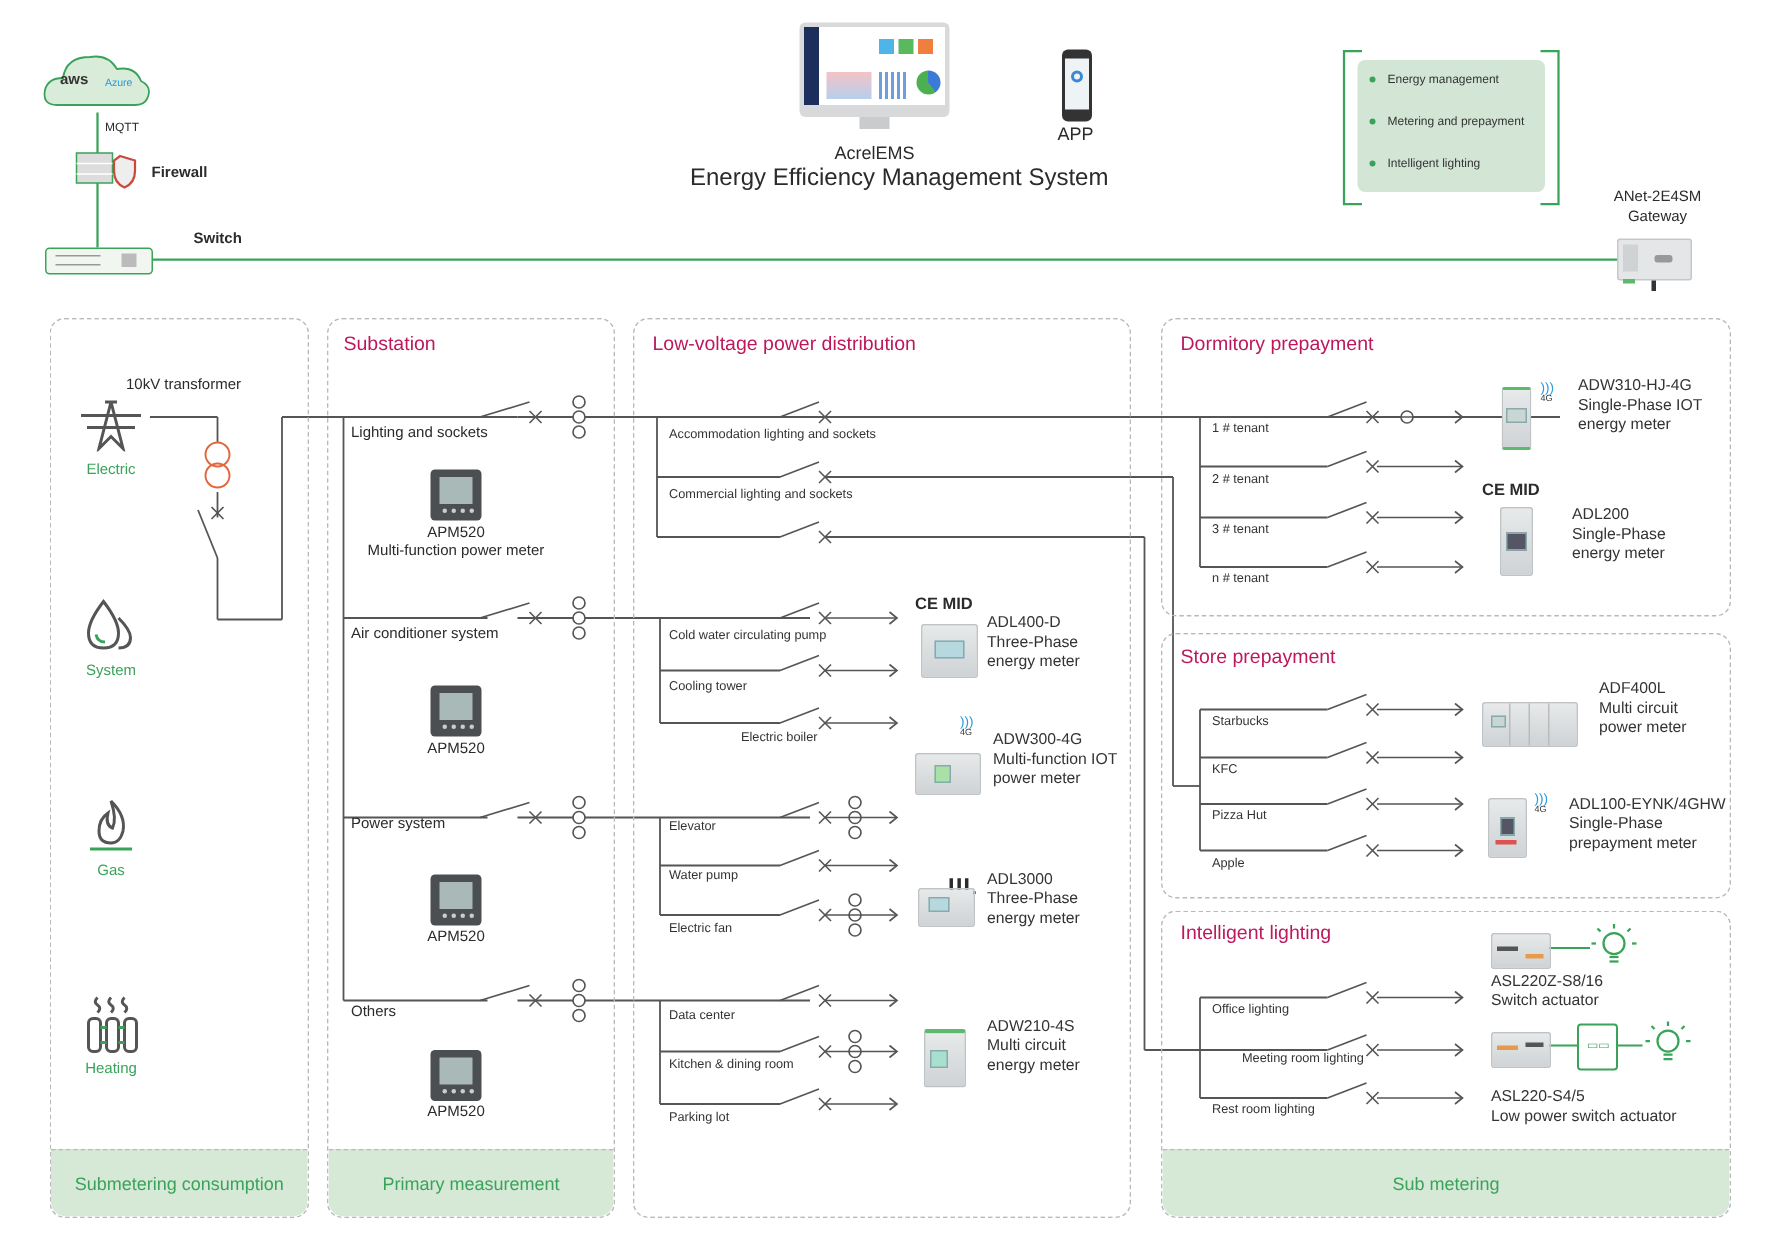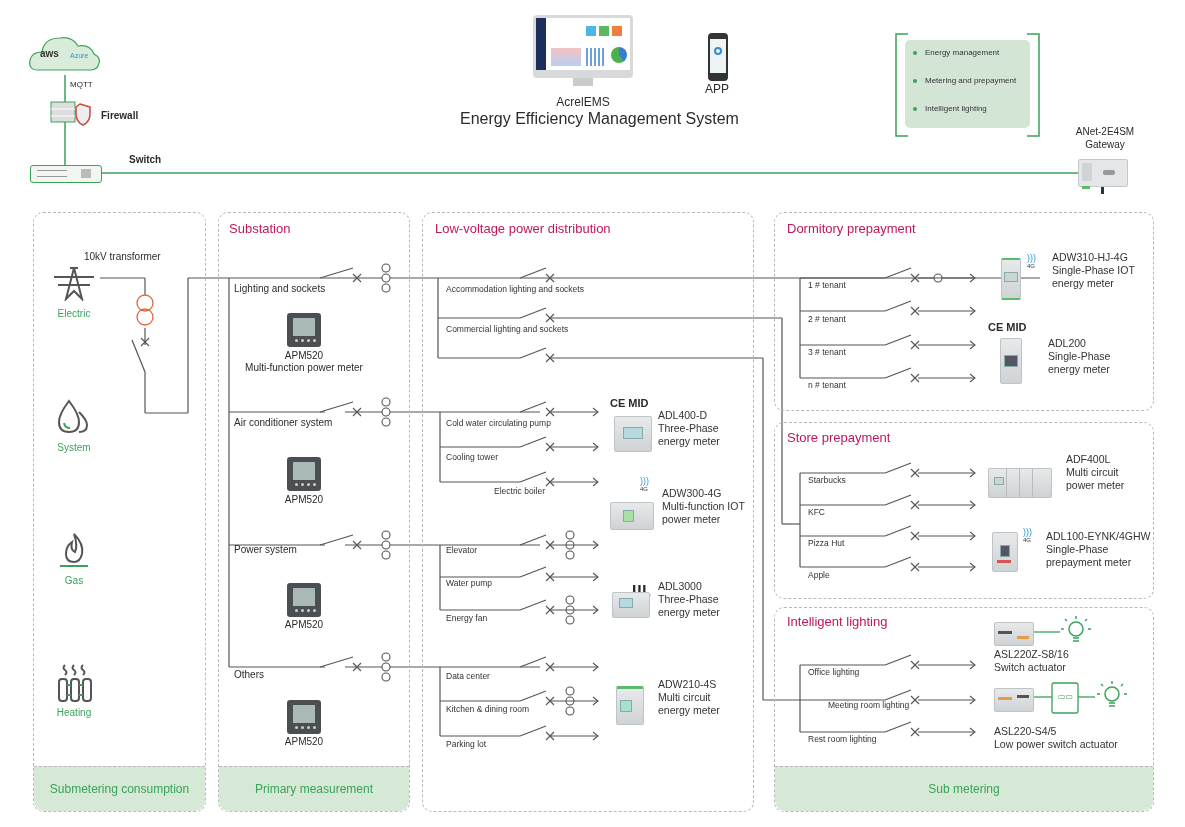--- a/index.html
+++ b/index.html
@@ -448,21 +448,21 @@
 
 <span class="txt lbl" style="left:446px;top:284px;">Accommodation lighting and sockets</span>
 <span class="txt lbl" style="left:446px;top:324px;">Commercial lighting and sockets</span>
 
 <span class="txt lbl" style="left:446px;top:418px;">Cold water circulating pump</span>
 <span class="txt lbl" style="left:446px;top:452px;">Cooling tower</span>
 <span class="txt lbl" style="left:446px;top:486px;margin-left:48px;">Electric boiler</span>
 
 <span class="txt lbl" style="left:446px;top:545px;">Elevator</span>
 <span class="txt lbl" style="left:446px;top:578px;">Water pump</span>
-<span class="txt lbl" style="left:446px;top:613px;">Energy fan</span>
+<span class="txt lbl" style="left:446px;top:613px;">Electric fan</span>
 
 <span class="txt lbl" style="left:446px;top:671px;">Data center</span>
 <span class="txt lbl" style="left:446px;top:704px;">Kitchen &amp; dining room</span>
 <span class="txt lbl" style="left:446px;top:739px;">Parking lot</span>
 
 <span class="txt" style="left:610px;top:397px;font-size:11px;font-weight:bold;">CE MID</span>
 <div class="meter" style="left:614px;top:416px;width:36px;height:34px;">
     <div class="scr" style="left:8px;top:10px;width:18px;height:10px;"></div>
   </div>
 <div class="txt prod" style="left:658px;top:409px;">

